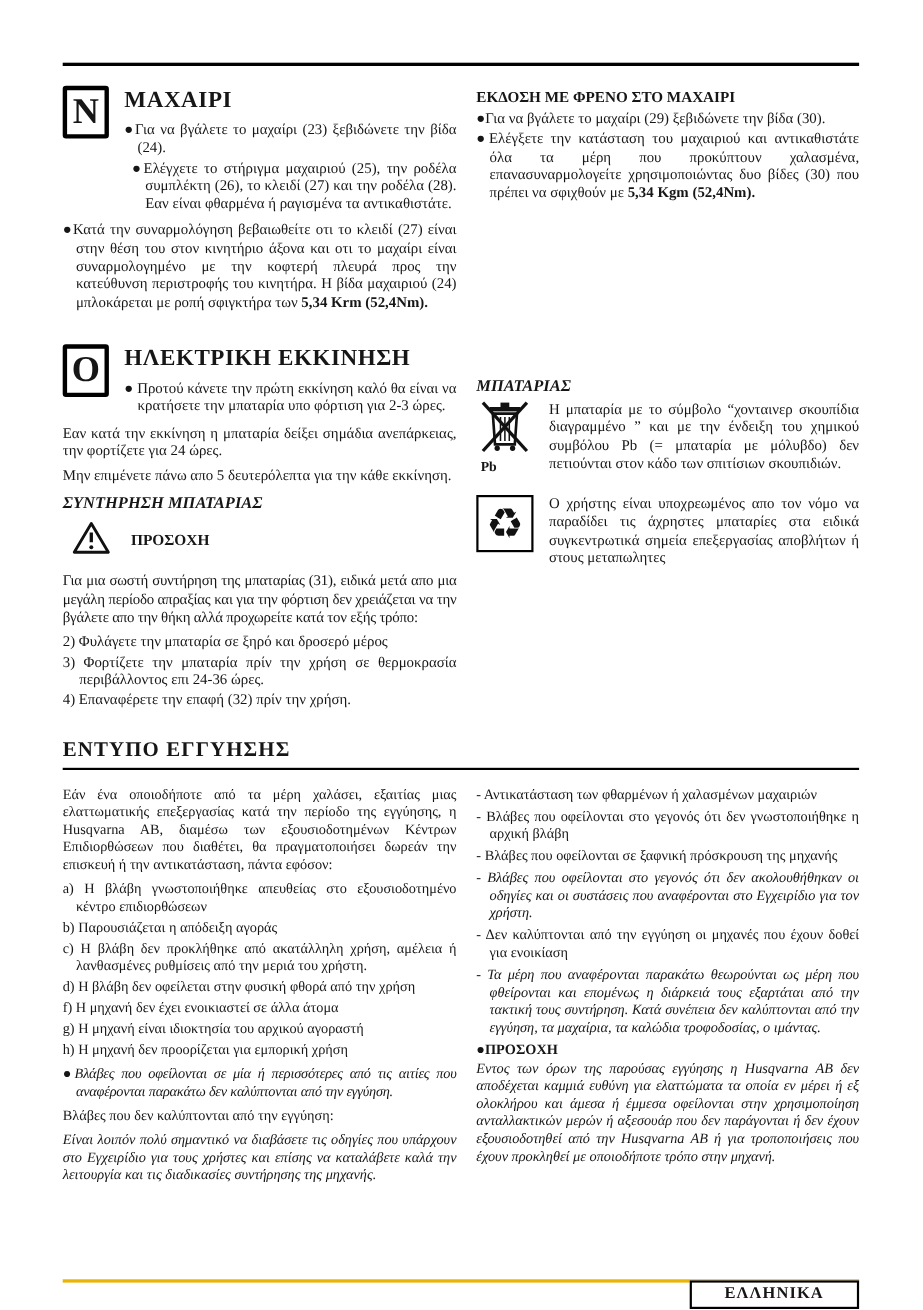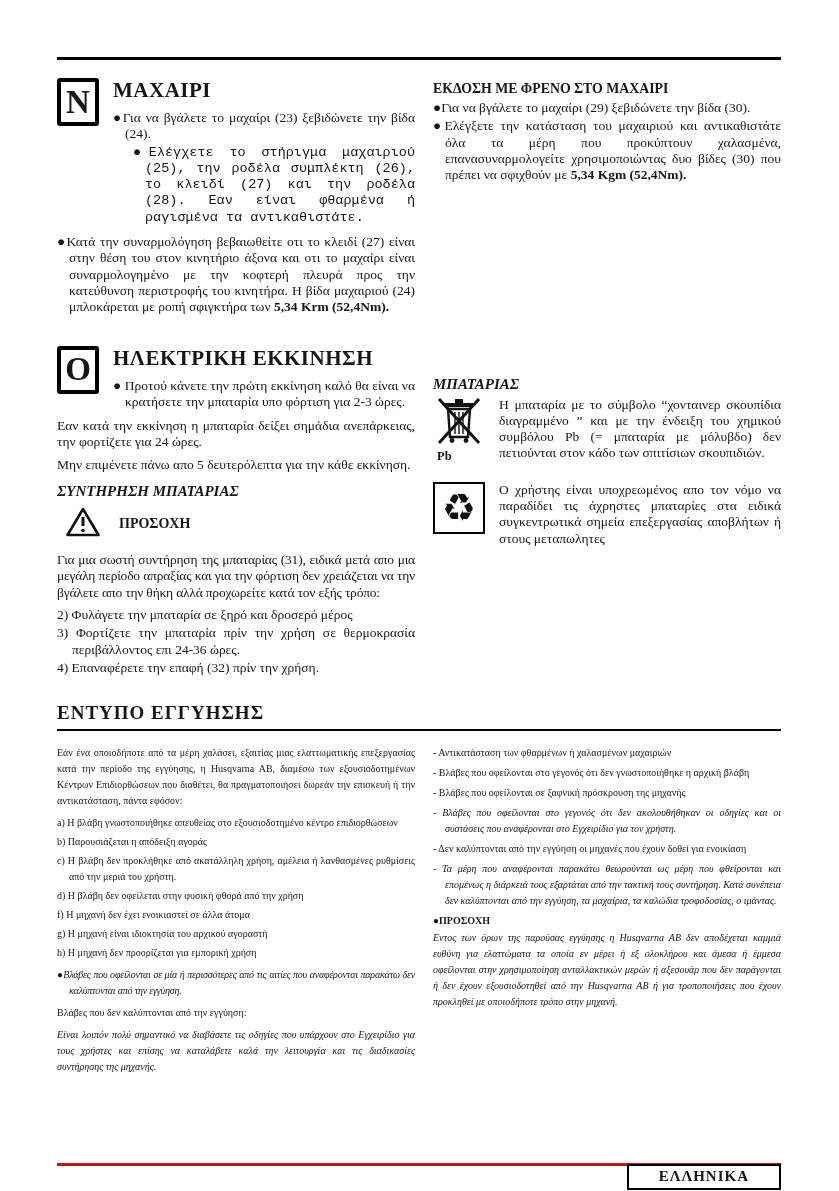--- a/index.html
+++ b/index.html
@@ -39,21 +39,21 @@
     font-weight: bold; font-size: 33px; line-height: 1;
   }
   .head-right { flex: 1; min-width: 0; }
   .sec-title {
     margin: 0 0 7px 0;
     font-size: 21px; font-weight: bold; 
     letter-spacing: 0.5px;
   }
   .subhead { margin: 3px 0 3px 0; font-size: 13.8px; font-weight: bold; }
   .subhead-it { margin: 0 0 4px 0; font-size: 15px; font-weight: bold; font-style: italic; }
-  .indent7 { margin-left: 20px; font-family: Liberation Mono, monospace; }
+  .indent7 { margin-left: 7px; }
 
   .section-blade { margin-bottom: 28px; }
   .section-electric { margin-bottom: 24px; }
 
   .warn-row { display: flex; align-items: center; gap: 18px; margin: 6px 0 10px 8px; }
   .warn-label { font-size: 14px; font-weight: bold; }
 
   .battery-col { padding-top: 30px; }
   .media { display: flex; gap: 14px; align-items: flex-start; margin-bottom: 18px; }
   .icon-col { flex: 0 0 52px; text-align: center; }
@@ -63,30 +63,30 @@
     display: flex; align-items: center; justify-content: center;
     font-family: "DejaVu Sans", sans-serif; font-size: 38px; line-height: 1; color: #111;
   }
   .media .body { flex: 1; min-width: 0; }
 
   .warranty-title {
     margin: 0 0 5px 0;
     font-size: 19px; font-weight: bold; letter-spacing: 1px;
   }
   .warranty-rule { border-top: 2.5px solid #000; margin: 0 0 14px 0; }
-  .wbody { font-size: 10px; line-height: 16px; }
+  .wbody { font-size: 13px; line-height: 16px; }
   .cond { margin-bottom: 3px; }
   .excl { margin-bottom: 4px; }
   .attn-label { font-weight: bold; margin: 2px 0 1px 0; }
   .mt6 { margin-top: 6px; }
   .mt10 { margin-top: 10px; }
 
   .footer {
     position: absolute; left: 57px; right: 58px; top: 1163px;
-    border-top: 3px solid #b91c1c;
+    border-top: 3px solid #eab308;
   }
   .lang-box {
     position: absolute; right: 0; top: -2px;
     border: 2.5px solid #000; background: #fff;
     padding: 2px 30px 3px 30px;
     font-weight: bold; font-size: 15px; letter-spacing: 1px;
   }
 </style>
 </head>
 <body>

